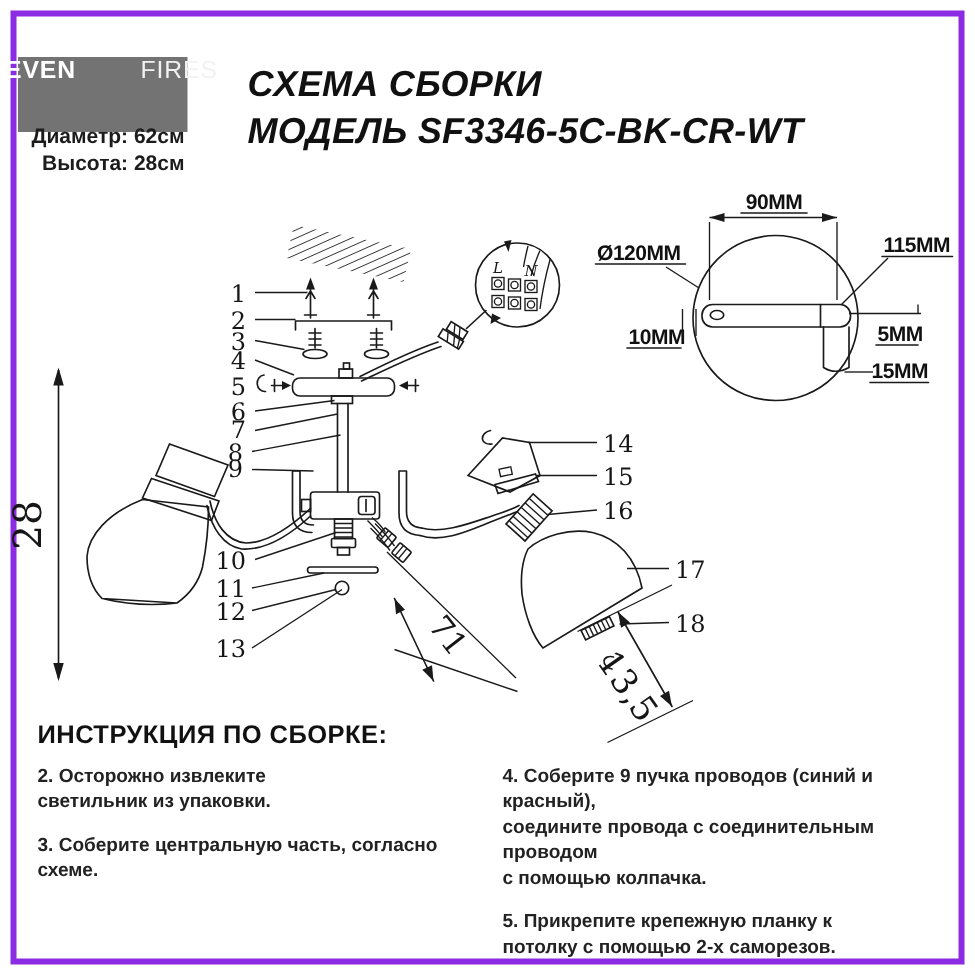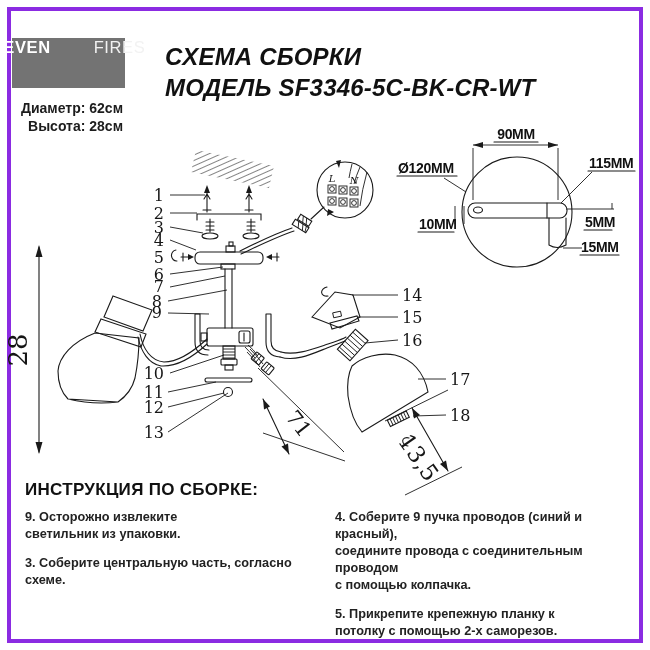--- a/index.html
+++ b/index.html
@@ -11,21 +11,21 @@
     position:absolute;left:7px;top:7px;width:636px;height:636px;
     border:4px solid #8B2BE2;box-sizing:border-box;pointer-events:none;
   }
   .logo{
     position:absolute;left:12px;top:38px;width:113px;height:50px;background:#737373;
     display:flex;justify-content:center;
   }
   .logo .b{color:#fff;font-size:16.5px;font-weight:bold;letter-spacing:.6px;}
   .logo .l{color:#f2f2f2;font-size:16.5px;font-weight:normal;letter-spacing:.6px;margin-left:43px;}
   .specs{
-    position:absolute;left:12px;top:99px;width:111px;text-align:right;
+    position:absolute;left:12px;top:81px;width:111px;text-align:right;
     font-size:14px;font-weight:bold;line-height:18px;color:#1c1c1c;
   }
   .title{
     position:absolute;left:165px;top:41px;font-size:24px;font-weight:bold;
     line-height:31px;color:#111;letter-spacing:.2px;white-space:nowrap;font-style:italic;
   }
   svg{position:absolute;left:0;top:0;}
   .ln{stroke:#1a1a1a;stroke-width:1.1;fill:none;stroke-linecap:round;}
   .lnthin{stroke:#1a1a1a;stroke-width:0.9;fill:none;}
   .fillb{fill:#1a1a1a;stroke:none;}
@@ -312,21 +312,21 @@
     <text class="pn" x="402" y="323">15</text>
     <text class="pn" x="402" y="346">16</text>
     <text class="pn" x="450" y="385">17</text>
     <text class="pn" x="450" y="421">18</text>
   </g>
 </svg>
 
 <div class="instr-head">ИНСТРУКЦИЯ ПО СБОРКЕ:</div>
 
 <div class="col col-left">
-  <div class="item">9. Осторожно извлеките
+  <div class="item">2. Осторожно извлеките
 светильник из упаковки.</div>
   <div class="item">3. Соберите центральную часть, согласно схеме.</div>
 </div>
 
 <div class="col col-right">
   <div class="item">4. Соберите 9 пучка проводов (синий и красный),
 соедините провода с соединительным проводом
 с помощью колпачка.</div>
   <div class="item">5. Прикрепите крепежную планку к
 потолку с помощью 2-х саморезов.</div>

